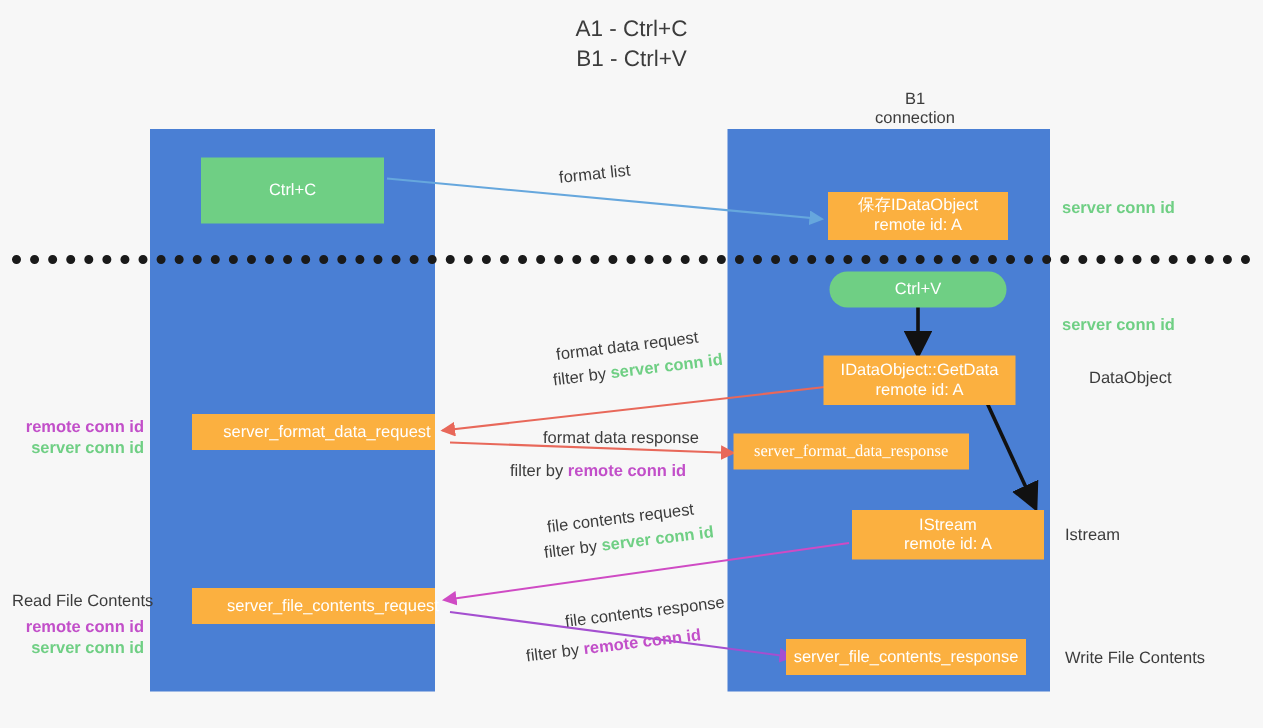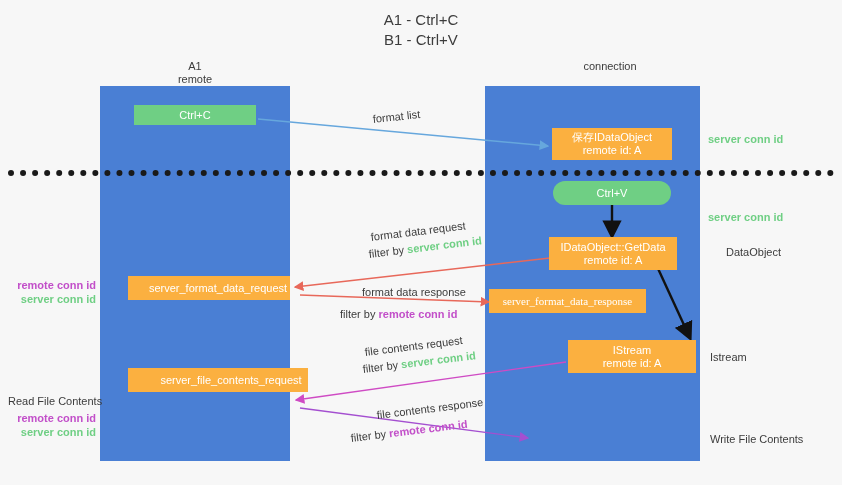--- a/index.html
+++ b/index.html
@@ -63,25 +63,22 @@
 </head>
 <body>
 
 <div id="stage">
 
   <div class="title">
     <div>A1 - Ctrl+C</div>
     <div>B1 - Ctrl+V</div>
   </div>
 
-  <div class="lane-head" style="left:115px;top:60px;">
-    <div>A1</div>
-    <div>remote</div>
-  </div>
   <div class="lane-head" style="left:530px;top:60px;">
+    <div>B1</div>
     <div>connection</div>
   </div>
 
   <div class="lane" style="left:100px;top:86px;width:190px;height:375px;"></div>
   <div class="lane" style="left:485px;top:86px;width:215px;height:375px;"></div>
 
   <svg class="arrows" viewBox="0 0 842 485">
     <defs>
       <marker id="ah-blue" markerWidth="7" markerHeight="7" refX="6" refY="3.5" orient="auto">
         <path d="M0,0 L7,3.5 L0,7 z" fill="#66a7dd"></path>
@@ -108,21 +105,21 @@
 
     <path d="M300,295 L489,302" stroke="#e8685a" stroke-width="1.4" fill="none" marker-end="url(#ah-red)"></path>
 
     <path d="M655,262 L690,338" stroke="#111111" stroke-width="2.4" fill="none" marker-end="url(#ah-black)"></path>
 
     <path d="M566,362 L296,400" stroke="#cf4bc4" stroke-width="1.4" fill="none" marker-end="url(#ah-magenta)"></path>
 
     <path d="M300,408 L528,438" stroke="#a44fd0" stroke-width="1.4" fill="none" marker-end="url(#ah-purple)"></path>
   </svg>
 
-  <div class="node green" style="left:134px;top:105px;width:122px;height:20px;">
+  <div class="node green" style="left:134px;top:105px;width:122px;height:44px;">
     <span>Ctrl+C</span>
   </div>
 
   <div class="node orange" style="left:552px;top:128px;width:120px;height:32px;flex-direction:column;">
     <span>保存IDataObject</span>
     <span class="l2">remote id: A</span>
   </div>
 
   <div class="node green" style="left:553px;top:181px;width:118px;height:24px;border-radius:12px;">
     <span>Ctrl+V</span>
@@ -139,24 +136,27 @@
 
   <div class="node orange" style="left:489px;top:289px;width:157px;height:24px;font-family:Liberation Serif, serif;">
     <span>server_format_data_response</span>
   </div>
 
   <div class="node orange" style="left:568px;top:340px;width:128px;height:33px;flex-direction:column;">
     <span>IStream</span>
     <span class="l2">remote id: A</span>
   </div>
 
-  <div class="node orange" style="left:128px;top:368px;width:180px;height:24px;padding-left:32px;">
+  <div class="node orange" style="left:128px;top:392px;width:162px;height:24px;padding-left:32px;">
     <span>server_file_contents_request</span>
   </div>
 
+  <div class="node orange" style="left:524px;top:426px;width:160px;height:24px;">
+    <span>server_file_contents_response</span>
+  </div>
 
   <div class="ann rot" style="left:372px;top:112px;transform:rotate(-6deg);">format list</div>
 
   <div class="lbl-wrap" style="left:370px;top:230px;">
     <div class="ann rot" style="left:0;top:0;transform:rotate(-7deg);">format data request</div>
     <div class="rot" style="position:absolute;left:-2px;top:17px;transform:rotate(-7deg);white-space:nowrap;font-size:11px;">
       <span class="ann dark" style="position:static;">filter by</span>
       <span class="ann green" style="position:static;">server conn id</span>
     </div>
   </div>

